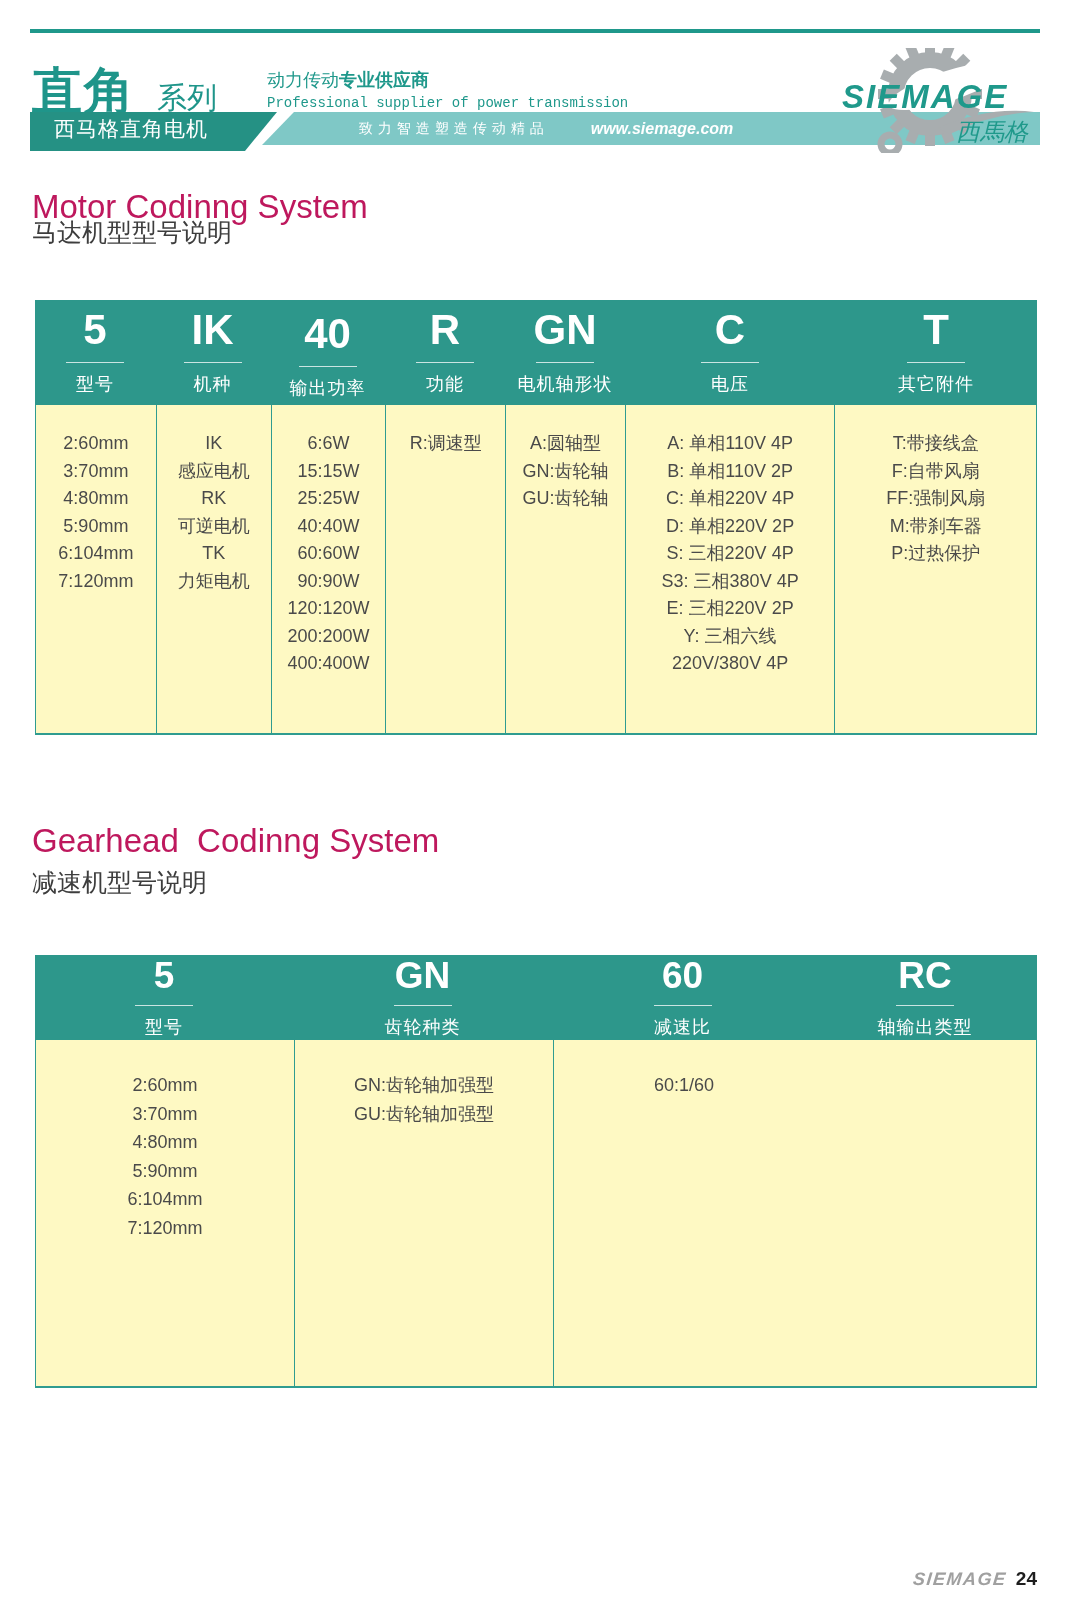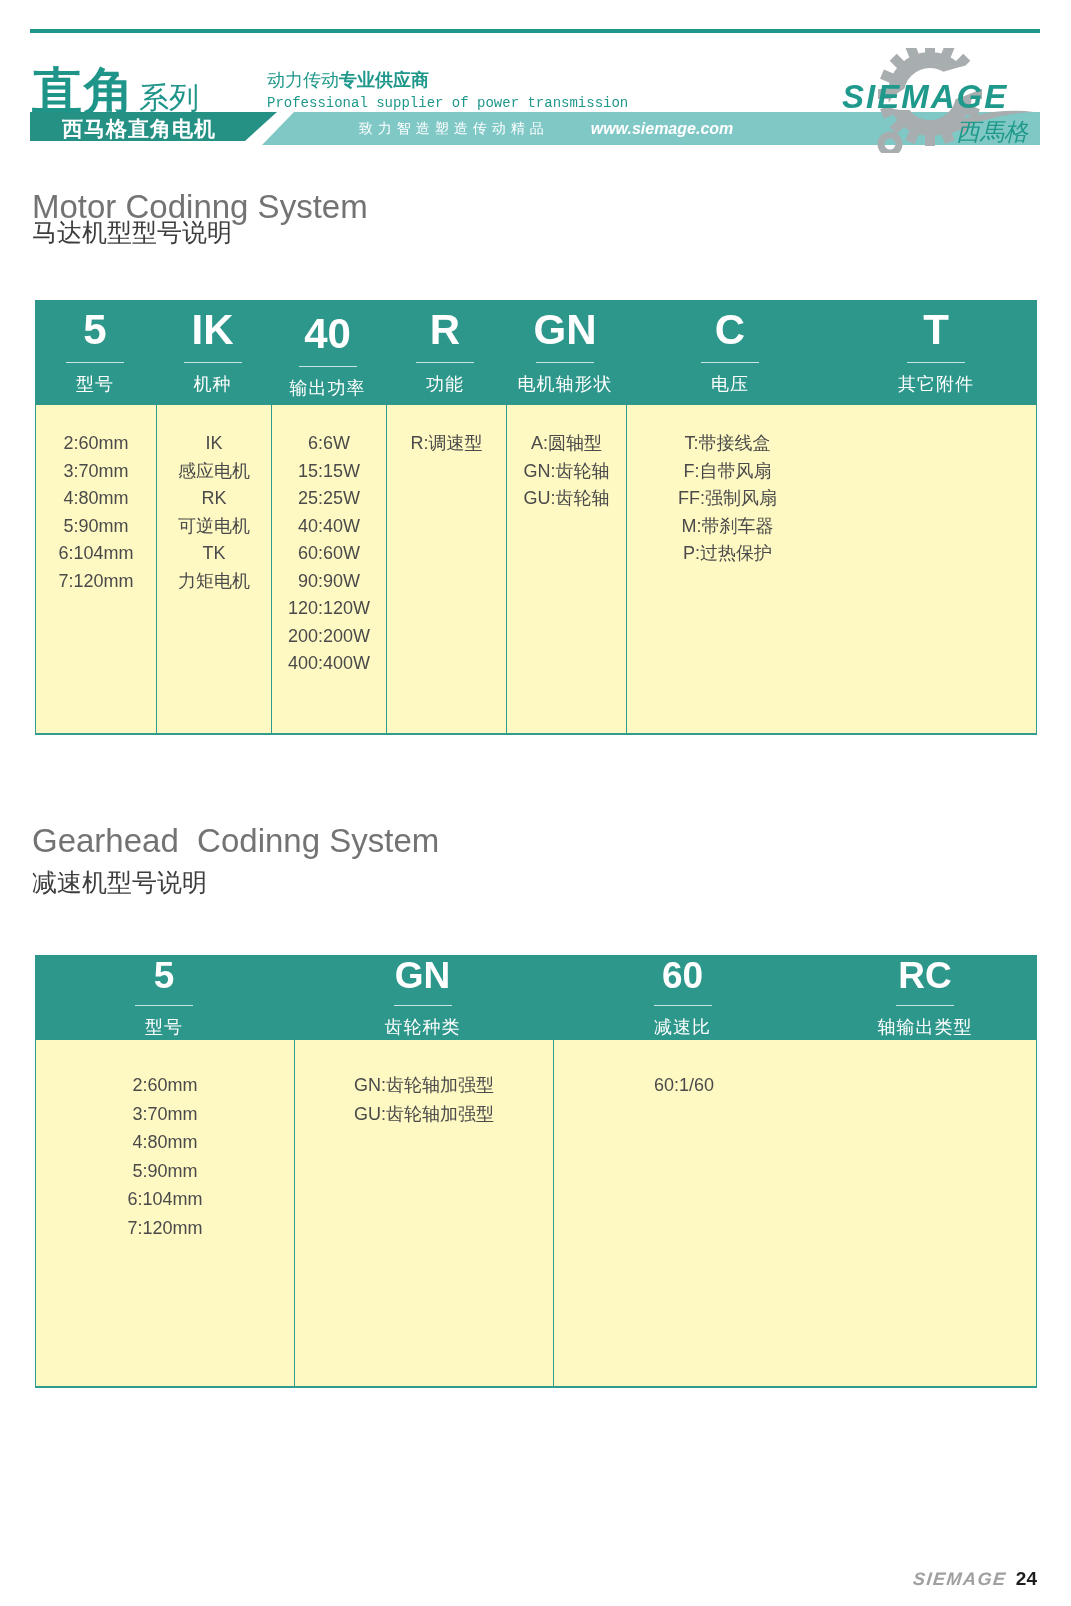--- a/index.html
+++ b/index.html
@@ -8,46 +8,46 @@
   #page {
     position:relative; width:1071px; height:1606px; background:#ffffff;
     overflow:hidden; margin:0 auto;
   }
 
   
   .top-rule { position:absolute; left:30px; top:29px; width:1010px; height:4px; background:#1f988b; }
 
   .series-wrap { position:absolute; left:32px; top:58px; color:#1f958a; white-space:nowrap; }
   .series-main { font-size:50px; font-weight:800; letter-spacing:2px; }
-  .series-suffix { font-size:30px; font-weight:500; margin-left:3px; }
+  .series-suffix { font-size:30px; font-weight:500; margin-left:21px; }
 
   .tag-box {
-    position:absolute; left:30px; top:112px; width:247px; height:29px;
-    background:#259184; color:#ffffff; font-size:21px; font-weight:700;
-    line-height:33px; padding-left:32px; letter-spacing:1px;
+    position:absolute; left:30px; top:112px; width:247px; height:39px;
+    background:#259184; color:#ffffff; font-size:21px; font-weight:400;
+    line-height:33px; padding-left:24px; letter-spacing:1px;
     clip-path:polygon(0 0,100% 0,calc(100% - 32px) 100%,0 100%);
   }
   .band {
     position:absolute; left:262px; top:112px; width:778px; height:33px;
     background:#7fc8c6; clip-path:polygon(32px 0,100% 0,100% 100%,0 100%);
     display:flex; align-items:center; justify-content:center; gap:42px;
     padding-right:210px; color:#ffffff;
   }
   .band-slogan { font-size:14px; letter-spacing:5px; }
   .band-url { font-size:16px; font-weight:700; font-style:italic; }
 
   .supplier { position:absolute; left:267px; top:68px; color:#1f988b;font-family:Liberation Mono, monospace; }
   .supplier-zh { font-size:18px; }
   .supplier-zh b { font-weight:800; }
   .supplier-en { font-size:14px; margin-top:3px; }
 
   .logo { position:absolute; left:838px; top:48px; width:210px; height:105px; }
 
   
-  .sec-title { position:absolute; color:#737373; font-size:33px; font-weight:500; white-space:pre; }
+  .sec-title { position:absolute; color:#be185d; font-size:33px; font-weight:500; white-space:pre; }
   .sec-sub { position:absolute; color:#3d3d3d; font-size:25px; }
   #motor-title { left:32px; top:188px; }
   #motor-sub { left:32px; top:216px; }
   #gear-title { left:32px; top:822px; }
   #gear-sub { left:32px; top:866px; }
 
   
   .code-table { position:absolute; left:35px; width:1002px; }
   #motor-table { top:300px; height:435px; }
   #gear-table  { top:955px; height:433px; }
@@ -200,20 +200,31 @@
           <div class="line">400:400W</div>
         </div>
         <div class="td" style="width: 120px;">
           <div class="line">R:调速型</div>
         </div>
         <div class="td" style="width: 120px;">
           <div class="line">A:圆轴型</div>
           <div class="line">GN:齿轮轴</div>
           <div class="line">GU:齿轮轴</div>
         </div>
+        <div class="td" style="width: 210px;">
+          <div class="line">A: 单相110V 4P</div>
+          <div class="line">B: 单相110V 2P</div>
+          <div class="line">C: 单相220V 4P</div>
+          <div class="line">D: 单相220V 2P</div>
+          <div class="line">S: 三相220V 4P</div>
+          <div class="line">S3: 三相380V 4P</div>
+          <div class="line">E: 三相220V 2P</div>
+          <div class="line">Y: 三相六线</div>
+          <div class="line">220V/380V 4P</div>
+        </div>
         <div class="td" style="width: 202px;">
           <div class="line">T:带接线盒</div>
           <div class="line">F:自带风扇</div>
           <div class="line">FF:强制风扇</div>
           <div class="line">M:带刹车器</div>
           <div class="line">P:过热保护</div>
         </div>
       </div>
     </div>
 

